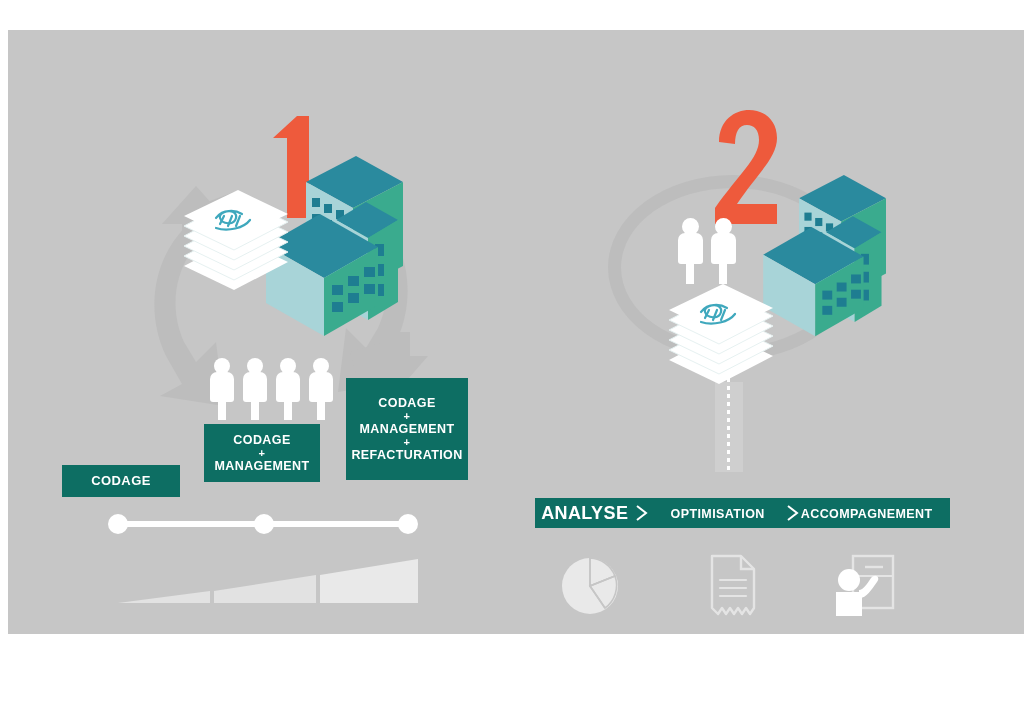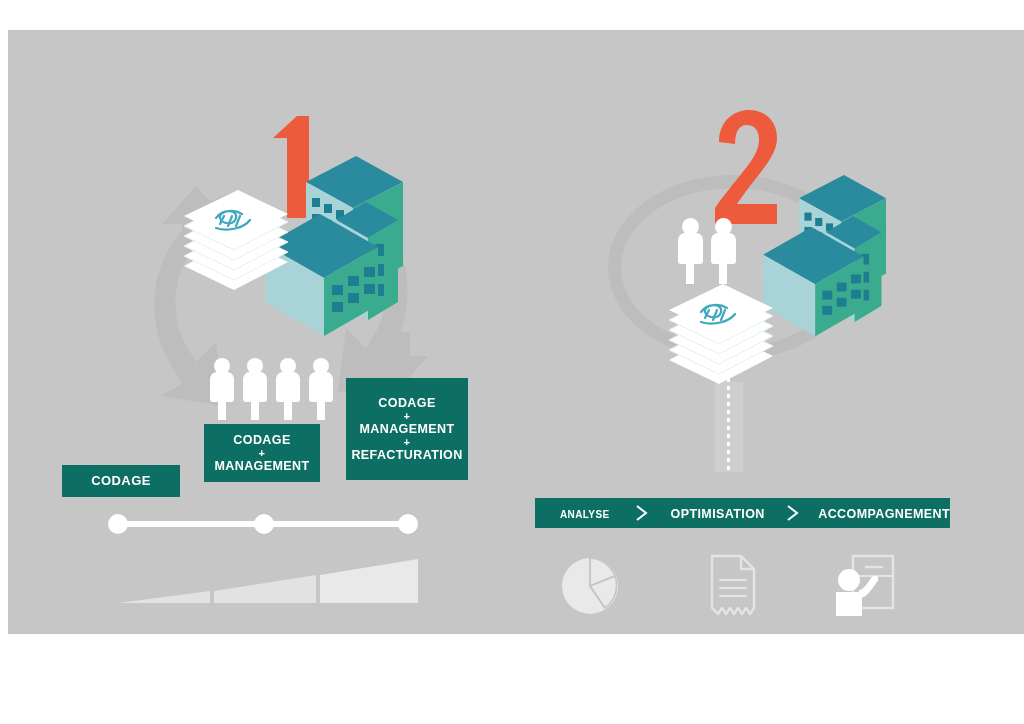--- a/index.html
+++ b/index.html
@@ -252,32 +252,32 @@
       <g stroke="#3fa8bd" stroke-width="2.2" fill="none" stroke-linecap="round">
         <path d="M40,30 C48,20 62,22 60,30 C58,38 46,36 44,30 C42,24 56,20 66,26"></path>
         <path d="M44,36 L48,28 M52,38 L56,28 M60,38 L64,28"></path>
         <path d="M40,40 C52,44 68,40 74,32"></path>
       </g>
     </svg>
 
     <div class="abs" style="left:27px;top:468px;width:415px;height:30px;background:#0d6e63;
                 display:flex;align-items:center;">
       <div style="flex:1;text-align:center;">
-        <span class="bl" style="color:#fff;font-weight:700;font-size:10px;letter-spacing:.4px;">ANALYSE</span>
+        <span class="bl" style="color:#fff;font-weight:700;font-size:18px;letter-spacing:.4px;">ANALYSE</span>
       </div>
       <svg width="16" height="20" viewBox="0 0 16 20">
         <polyline points="3,3 12,10 3,17" fill="none" stroke="#ffffff" stroke-width="2"></polyline>
       </svg>
       <div style="flex:1.35;text-align:center;">
         <span class="bl" style="color:#fff;font-weight:700;font-size:12.5px;letter-spacing:.4px;">OPTIMISATION</span>
       </div>
       <svg width="16" height="20" viewBox="0 0 16 20">
         <polyline points="3,3 12,10 3,17" fill="none" stroke="#ffffff" stroke-width="2"></polyline>
       </svg>
-      <div style="flex:1.5;text-align:right;">
+      <div style="flex:1.5;text-align:left;">
         <span class="bl" style="color:#fff;font-weight:700;font-size:12.5px;letter-spacing:.4px;">ACCOMPAGNEMENT</span>
       </div>
     </div>
 
     <svg class="abs" style="left:52px;top:526px;" width="60" height="60" viewBox="0 0 60 60">
       <circle cx="30" cy="30" r="28" fill="#e9e9e9"></circle>
       <path d="M30,30 L30,2 A28,28 0 0,1 55,20 Z" fill="#e9e9e9" stroke="#c6c6c6" stroke-width="1.6"></path>
       <path d="M30,30 L55,20 A28,28 0 0,1 45,52 Z" fill="#e9e9e9" stroke="#c6c6c6" stroke-width="1.6"></path>
       <line x1="30" y1="30" x2="30" y2="2" stroke="#c6c6c6" stroke-width="1.6"></line>
       <line x1="30" y1="30" x2="55" y2="20" stroke="#c6c6c6" stroke-width="1.6"></line>

